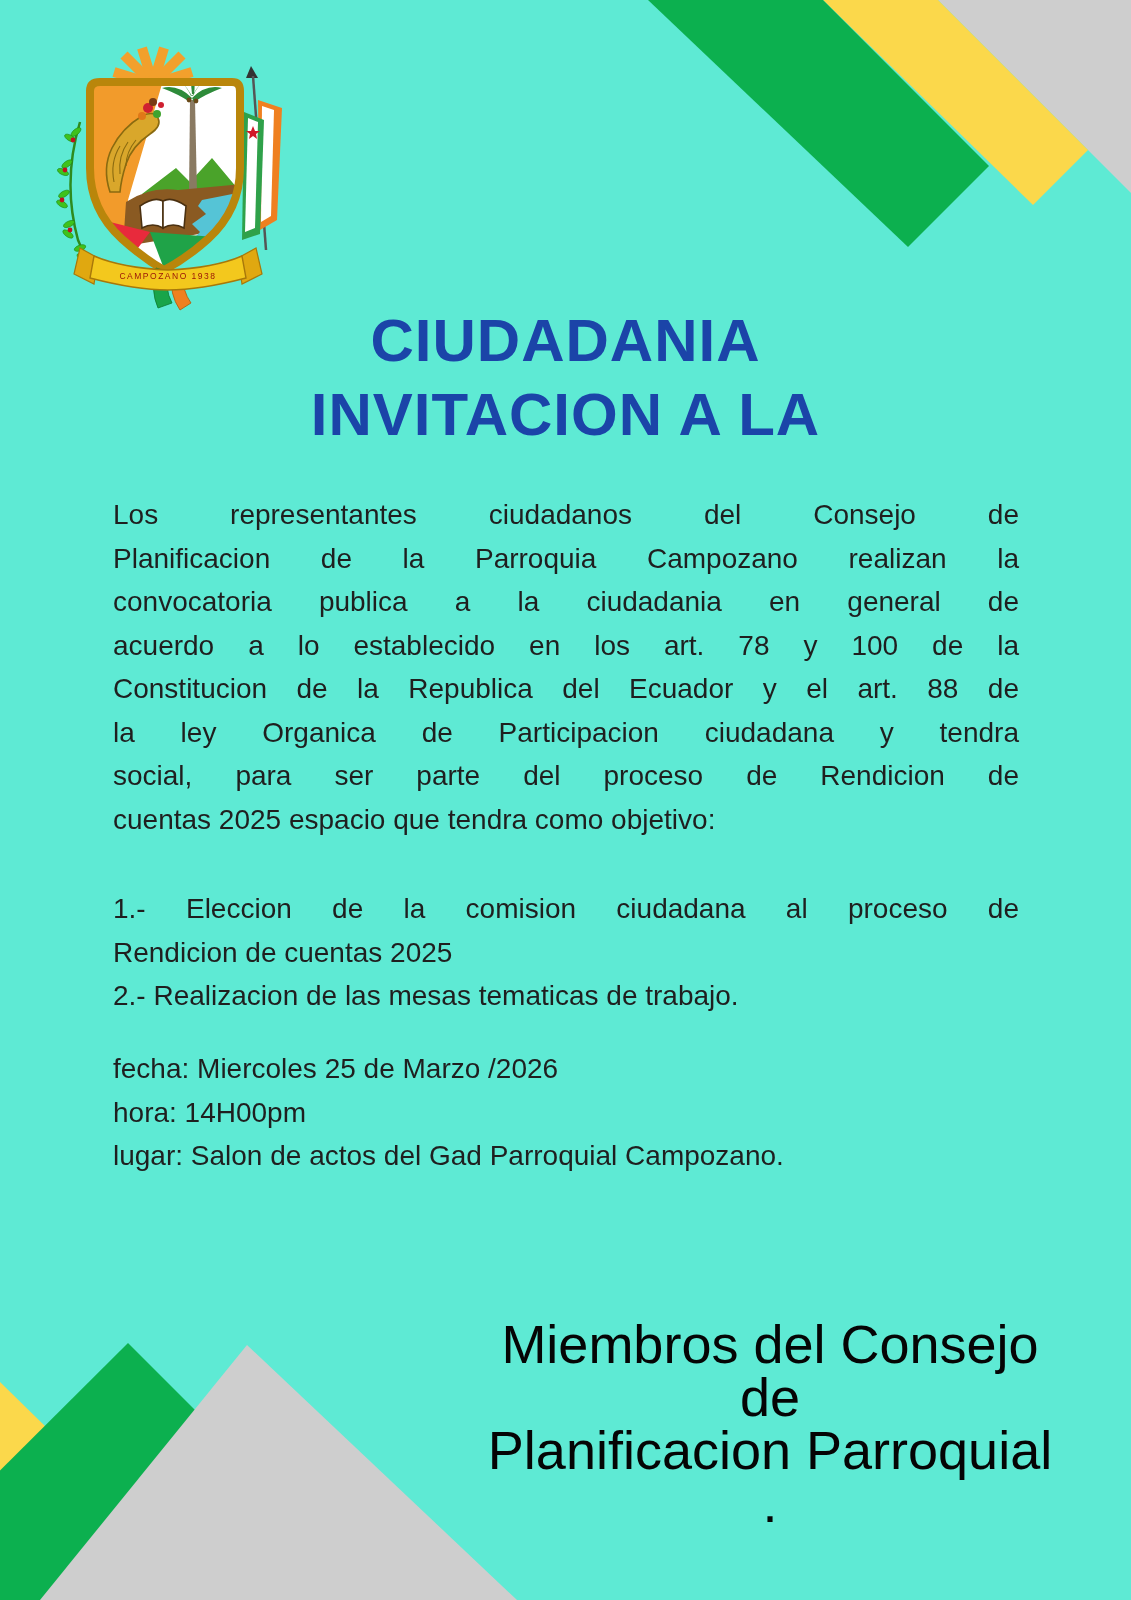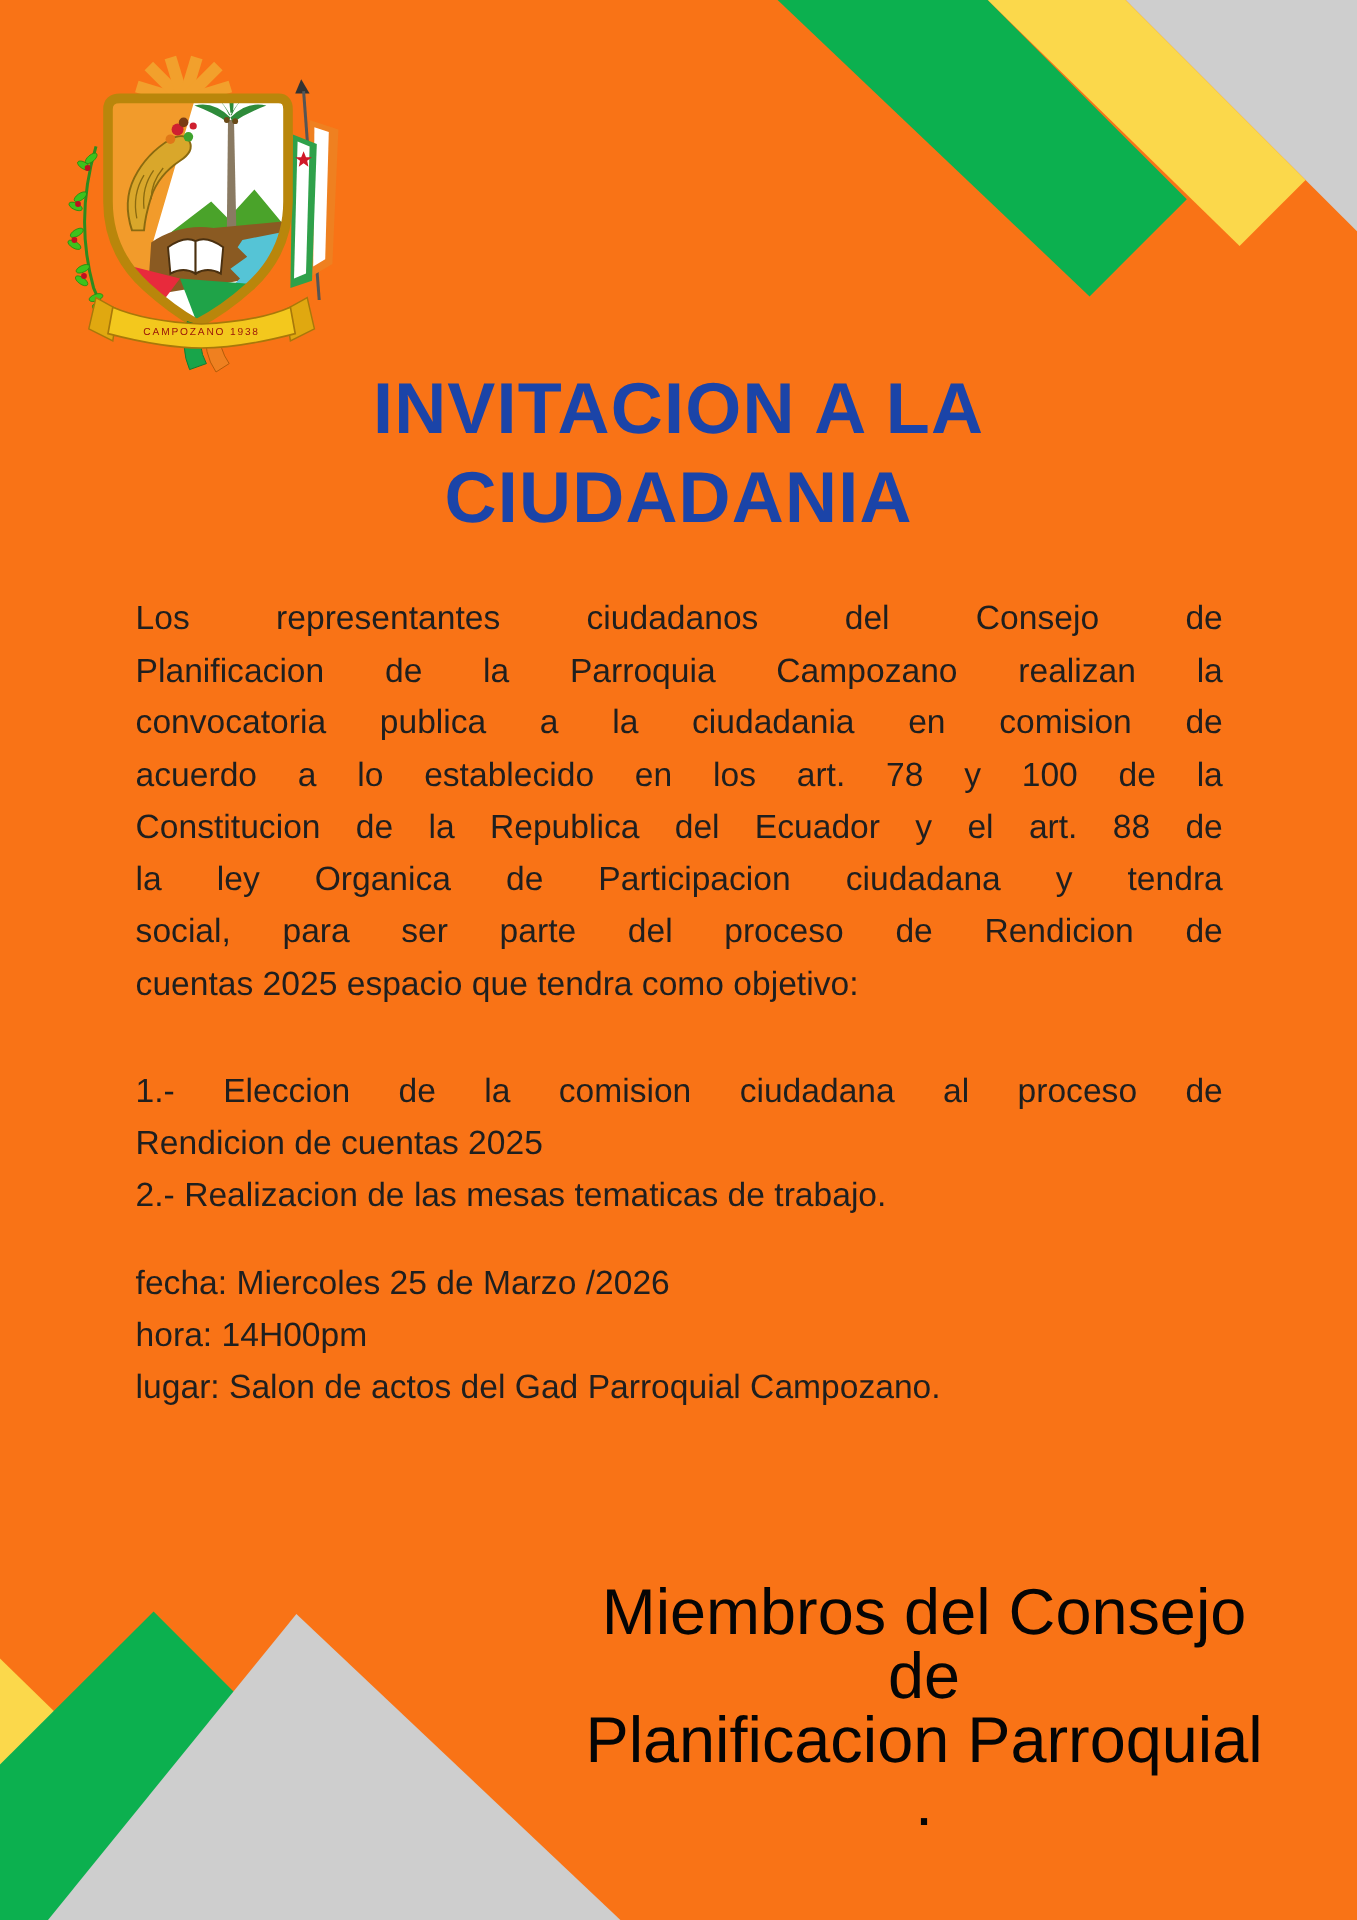--- a/index.html
+++ b/index.html
@@ -1,18 +1,18 @@
 <!DOCTYPE html>
 <html><head>
 <meta charset="utf-8">
 <style>
   html,body { margin:0; padding:0; background:#e8e8e8; }
   .page {
     position:relative; width:1131px; height:1600px; margin:0 auto;
-    background:#f97316; overflow:hidden;
+    background:#5eead4; overflow:hidden;
     font-family:"Liberation Sans", sans-serif;
   }
   svg.deco { position:absolute; left:0; top:0; width:1131px; height:1600px; display:block; }
   .crest { position:absolute; left:50px; top:42px; width:236px; height:272px; }
 
   .title {
     position:absolute; left:0; right:0; top:304px;
     text-align:center; font-weight:bold; font-size:60px; line-height:74px;
     letter-spacing:1px; color:#1b44a8;
   }
@@ -149,28 +149,28 @@
 
     <g>
       <polygon points="30,206 48,216 44,242 24,232" fill="#e0a810" stroke="#a8780a" stroke-width="1.2"></polygon>
       <polygon points="206,206 188,216 192,242 212,232" fill="#e0a810" stroke="#a8780a" stroke-width="1.2"></polygon>
       <path d="M44,214 Q72,226 118,228 Q164,226 192,214 L196,236 Q150,248 118,248 Q86,248 40,236 Z" fill="#f3c81d" stroke="#a8780a" stroke-width="1.4"></path>
       <text x="118" y="237" font-size="8.5" fill="#9a1408" text-anchor="middle" letter-spacing="1.5">CAMPOZANO 1938</text>
     </g>
   </svg>
 
   <div class="title">
+    <div>CIUDADANIA</div>
     <div>INVITACION A LA</div>
-    <div>CIUDADANIA</div>
   </div>
 
   <div class="textblock" id="paragraph">
     <div class="bline">Los representantes ciudadanos del Consejo de</div>
     <div class="bline">Planificacion de la Parroquia Campozano  realizan la</div>
-    <div class="bline">convocatoria publica a la ciudadania en comision de</div>
+    <div class="bline">convocatoria publica a la ciudadania en general de</div>
     <div class="bline">acuerdo a lo establecido en los art. 78 y 100 de la</div>
     <div class="bline">Constitucion de la Republica del Ecuador y el art. 88 de</div>
     <div class="bline">la ley Organica de Participacion ciudadana y tendra</div>
     <div class="bline">social, para ser parte del proceso de Rendicion de</div>
     <div class="bline end">cuentas 2025 espacio que tendra como objetivo:</div>
   </div>
 
   <div class="textblock" id="list">
     <div class="bline">1.- Eleccion de la comision ciudadana al proceso de</div>
     <div class="nline">Rendicion de cuentas 2025</div>

